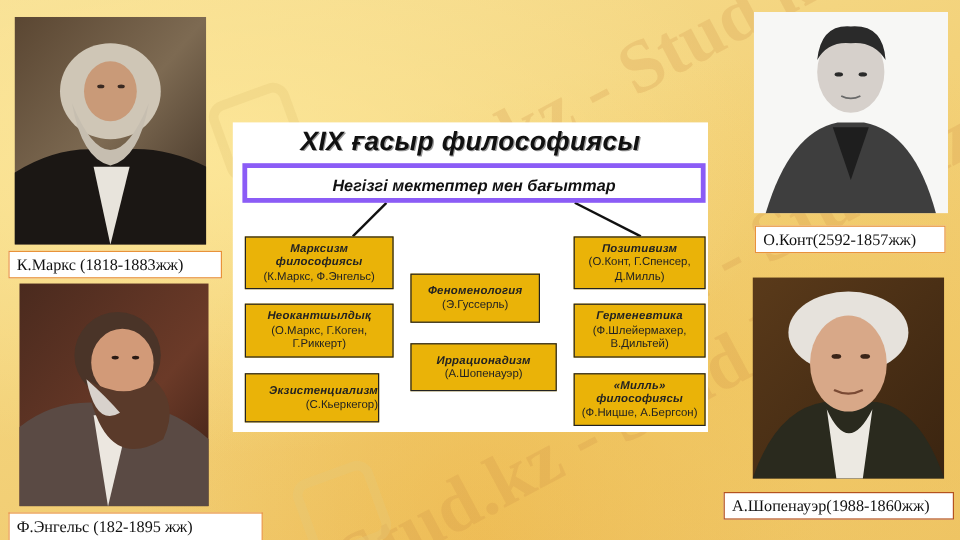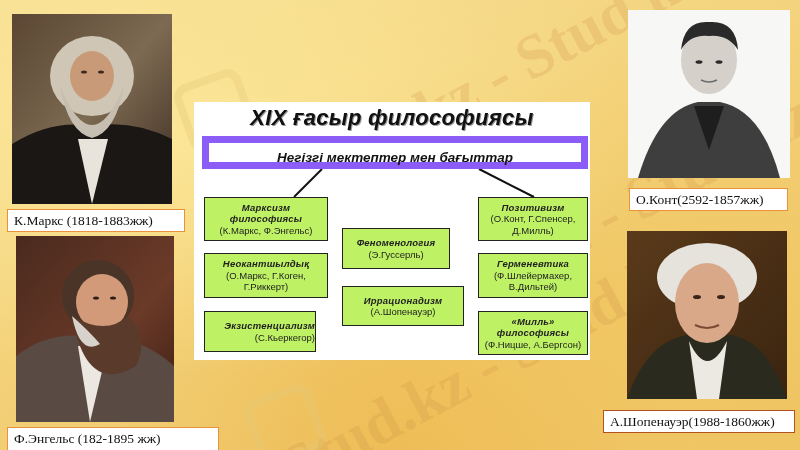--- a/index.html
+++ b/index.html
@@ -60,32 +60,32 @@
     font-weight: bold;
     font-style: italic;
     color: #111;
     text-shadow: 1px 1px 0 #999;
     letter-spacing: 0.3px;
   }
   .d-head {
     position: absolute;
     left: 8px; top: 34px;
     width: 386px; height: 33px;
-    border: 7px solid #8b5cf6;
+    border: 4px solid #8b5cf6;
     text-align: center;
     font-size: 13.5px;
     font-style: italic;
     font-weight: bold;
     line-height: 29px;
     color: #111;
   }
   .node {
     position: absolute;
     border: 1.6px solid #222;
-    background: #bef264;
+    background: #eab308;
     text-align: center;
     display: flex;
     flex-direction: column;
     justify-content: center;
     font-size: 9.5px;
     line-height: 11.5px;
     color: #222;
   }
   .node .nt { font-weight: bold; font-style: italic; letter-spacing: 0.2px; }
   .node .np { }

